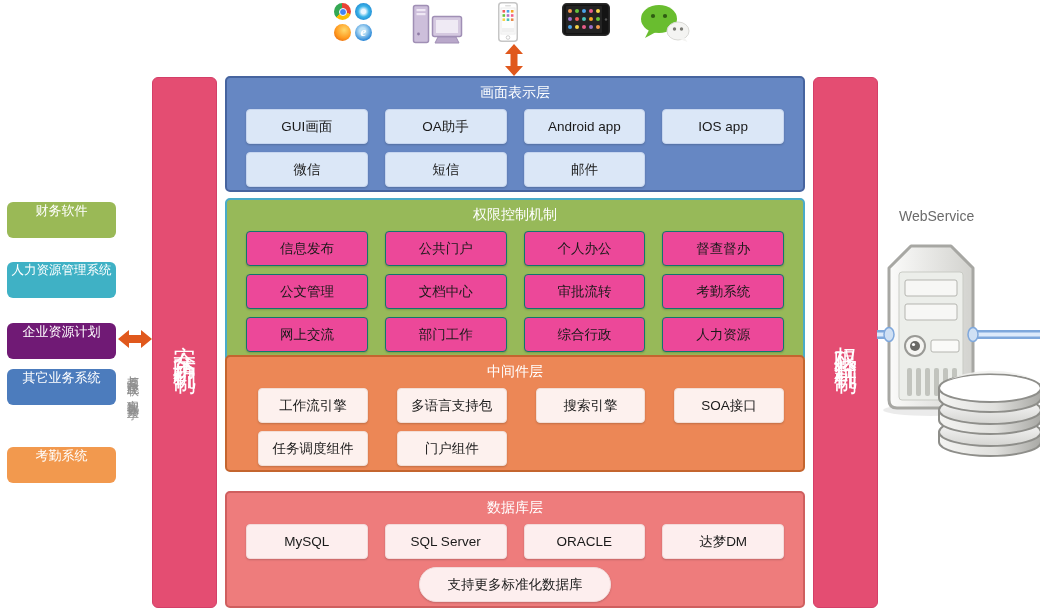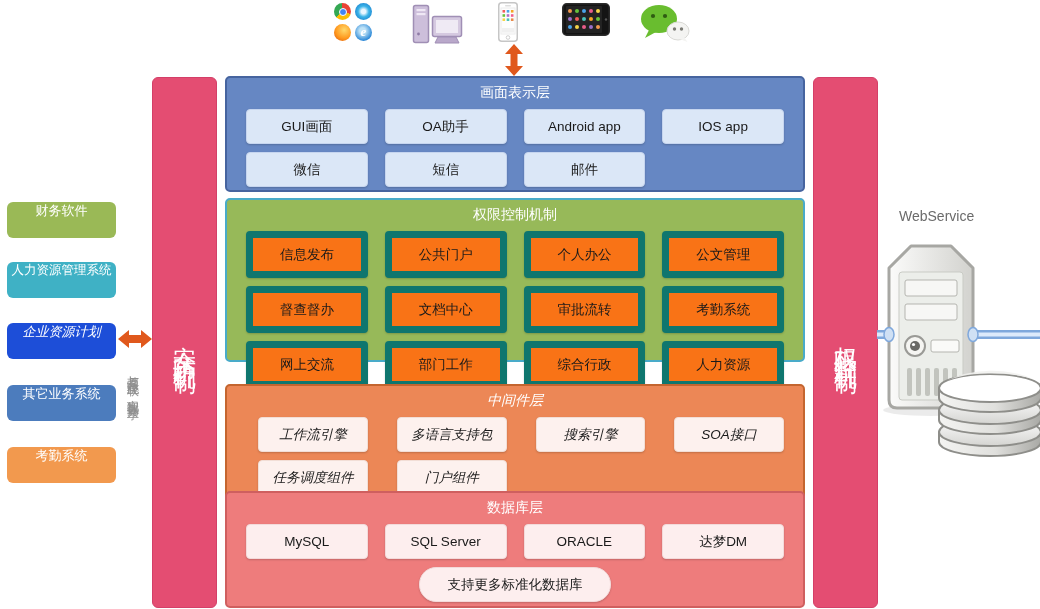--- a/index.html
+++ b/index.html
@@ -8,22 +8,22 @@
     font-family:"Liberation Sans", sans-serif; overflow:hidden;
   }
   
   .sys {
     position:absolute; left:7px; width:109px; height:36px; border-radius:6px;
     color:#fff; font-size:13px; display:flex; align-items:flex-start; justify-content:center;
     white-space:nowrap;
   }
   .sys-finance    { top:202px; background:#9ab956; }
   .sys-hr         { top:262px; background:#3fb1c5; font-size:12.5px; }
-  .sys-erp        { top:323px; background:#1d4ed8;font-style:italic; }
-  .sys-other      { top:385px; background:#4c7cbd; }
+  .sys-erp        { top:323px; background:#701a75; }
+  .sys-other      { top:369px; background:#4c7cbd; }
   .sys-attendance { top:447px; background:#f2994e; }
   
   .bar {
     position:absolute; top:77px; width:65px; height:531px; background:#e44d72;
     border:1px solid #d43f68; border-radius:6px; box-sizing:border-box;
     display:flex; align-items:center; justify-content:center;
   }
   .bar-left  { left:152px; }
   .bar-right { left:813px; }
   .bar span {
@@ -35,32 +35,32 @@
     position:absolute; left:124px; top:366px; height:200px;
     writing-mode:vertical-rl; text-orientation:upright;
     color:#8f8f8f; font-size:12px; letter-spacing:1.5px;
   }
   
   .layer {
     position:absolute; left:225px; width:580px; border-radius:5px; box-sizing:border-box;
   }
   .layer-presentation { top:76px;  height:116px; background:#6687c3; border:2px solid #46649f; }
   .layer-logic        { top:198px; height:164px; background:#97b959; border:2px solid #49abc9; }
-  .layer-middleware   { top:384px; height:117px; background:#ec8756; border:2px solid #c4652f;font-style:italic; }
+  .layer-middleware   { top:355px; height:117px; background:#ec8756; border:2px solid #c4652f; }
   .layer-database     { top:491px; height:117px; background:#ee7c7c; border:2px solid #cf5f5f; }
   .layer-title { text-align:center; color:#fff; font-size:14px; padding:6px 0 7px; }
   .btn-grid {
     display:grid; grid-template-columns:repeat(4,1fr); gap:8px 17px; padding:0 19px;text-align:right;
   }
   .lbtn {
     height:33px; border-radius:4px; display:flex; align-items:center; justify-content:center;
     font-size:13.5px; color:#1a1a1a; box-shadow:0 1px 2px rgba(0,0,0,.18); white-space:nowrap;
   }
   .layer-presentation .lbtn { background:#dbe7f7; border:1px solid #c6d5ef; }
-  .layer-logic .lbtn        { background:#f97316; border:7px solid #0f766e; }
+  .layer-logic .lbtn        { background:#ec4899; border:1px solid #0f766e; }
   .layer-middleware .lbtn   { background:#fdf1ee; border:1px solid #f2ded6;margin-left:12px; }
   .layer-database .lbtn     { background:#fdeeee; border:1px solid #f3dada; }
   .db-span { grid-column:1 / -1; justify-self:center; width:190px;border-radius:17px; }
   
   .bgrid { position:absolute; left:334px; top:3px; display:grid;
            grid-template-columns:17px 17px; grid-template-rows:17px 17px; gap:4px; }
   .bc { width:17px; height:17px; border-radius:50%; position:relative; }
   .bc-chrome { background:conic-gradient(#ea4335 0 30%, #fbbc05 30% 63%, #34a853 63% 100%); }
   .bc-chrome::after { content:""; position:absolute; inset:4.5px; background:#4285f4;
                       border:1.5px solid #fff; border-radius:50%; }
@@ -189,22 +189,22 @@
       <div class="lbtn">邮件</div>
     </div>
   </div>
 
   <div class="layer layer-logic">
     <div class="layer-title">权限控制机制</div>
     <div class="btn-grid">
       <div class="lbtn">信息发布</div>
       <div class="lbtn">公共门户</div>
       <div class="lbtn">个人办公</div>
+      <div class="lbtn">督查督办</div>
       <div class="lbtn">公文管理</div>
-      <div class="lbtn">督查督办</div>
       <div class="lbtn">文档中心</div>
       <div class="lbtn">审批流转</div>
       <div class="lbtn">考勤系统</div>
       <div class="lbtn">网上交流</div>
       <div class="lbtn">部门工作</div>
       <div class="lbtn">综合行政</div>
       <div class="lbtn">人力资源</div>
     </div>
   </div>
 

